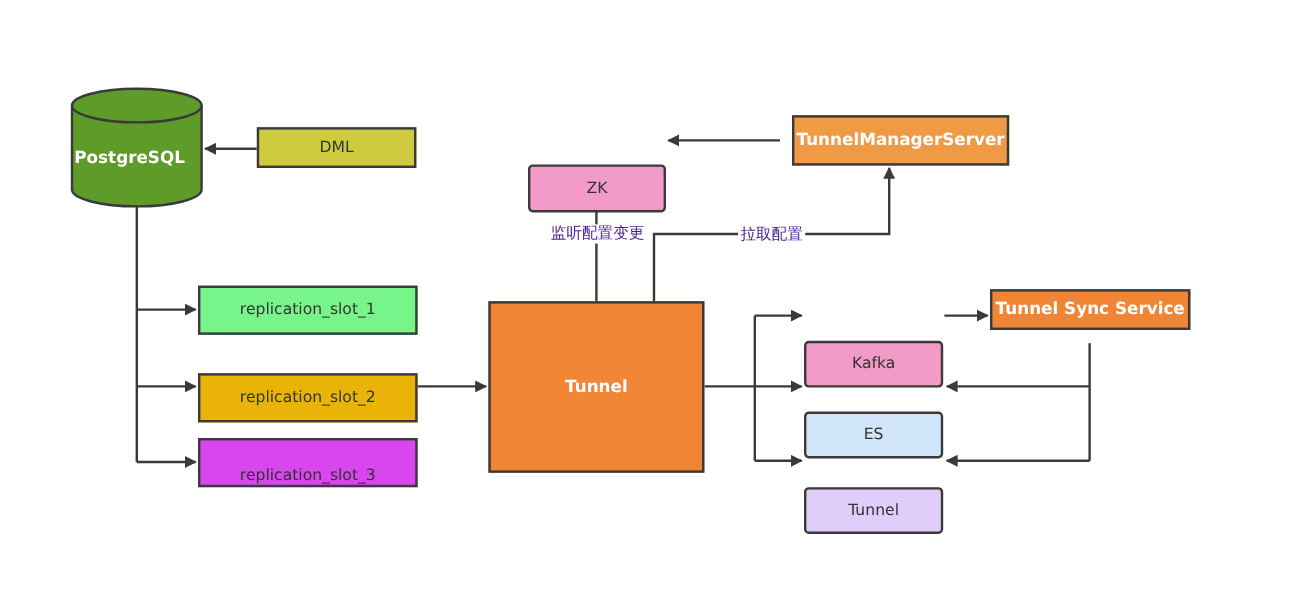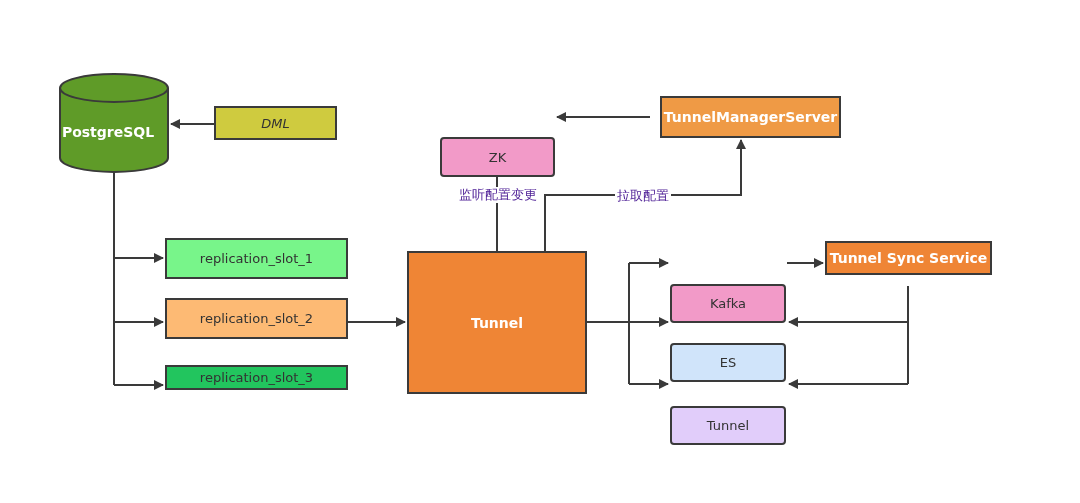--- a/index.html
+++ b/index.html
@@ -53,31 +53,31 @@
 
   <line x1="787" y1="263" x2="823" y2="263" stroke="#3a3a3a" stroke-width="2" marker-end="url(#arrow)"></line>
 
   <path d="M908,286 L908,384" fill="none" stroke="#3a3a3a" stroke-width="2"></path>
   <line x1="908" y1="322" x2="789" y2="322" stroke="#3a3a3a" stroke-width="2" marker-end="url(#arrow)"></line>
   <line x1="908" y1="384" x2="789" y2="384" stroke="#3a3a3a" stroke-width="2" marker-end="url(#arrow)"></line>
 </svg>
 
 <div class="db-label">PostgreSQL</div>
 
-<div class="node" style="left:214px;top:106px;width:123px;height:34px;background:#cfcb3f;font-style:italic;">
+<div class="node" style="left:214px;top:106px;width:133px;height:34px;background:#cfcb3f;">
   <span>DML</span>
 </div>
 
 <div class="node" style="left:165px;top:238px;width:183px;height:41px;background:#78f58a;">
   <span>replication_slot_1</span>
 </div>
-<div class="node" style="left:165px;top:298px;width:183px;height:41px;background:#fdba74;">
+<div class="node" style="left:165px;top:311px;width:183px;height:41px;background:#eab308;">
   <span>replication_slot_2</span>
 </div>
-<div class="node" style="left:165px;top:365px;width:183px;height:25px;background:#22c55e;">
+<div class="node" style="left:165px;top:365px;width:183px;height:41px;background:#d946ef;align-items:flex-end;">
   <span>replication_slot_3</span>
 </div>
 
 <div class="node" style="left:407px;top:251px;width:180px;height:143px;background:#ef8535;">
   <span class="bold-white">Tunnel</span>
 </div>
 
 <div class="node rounded" style="left:440px;top:97px;width:115px;height:40px;background:#f29ac8;">
   <span>ZK</span>
 </div>

